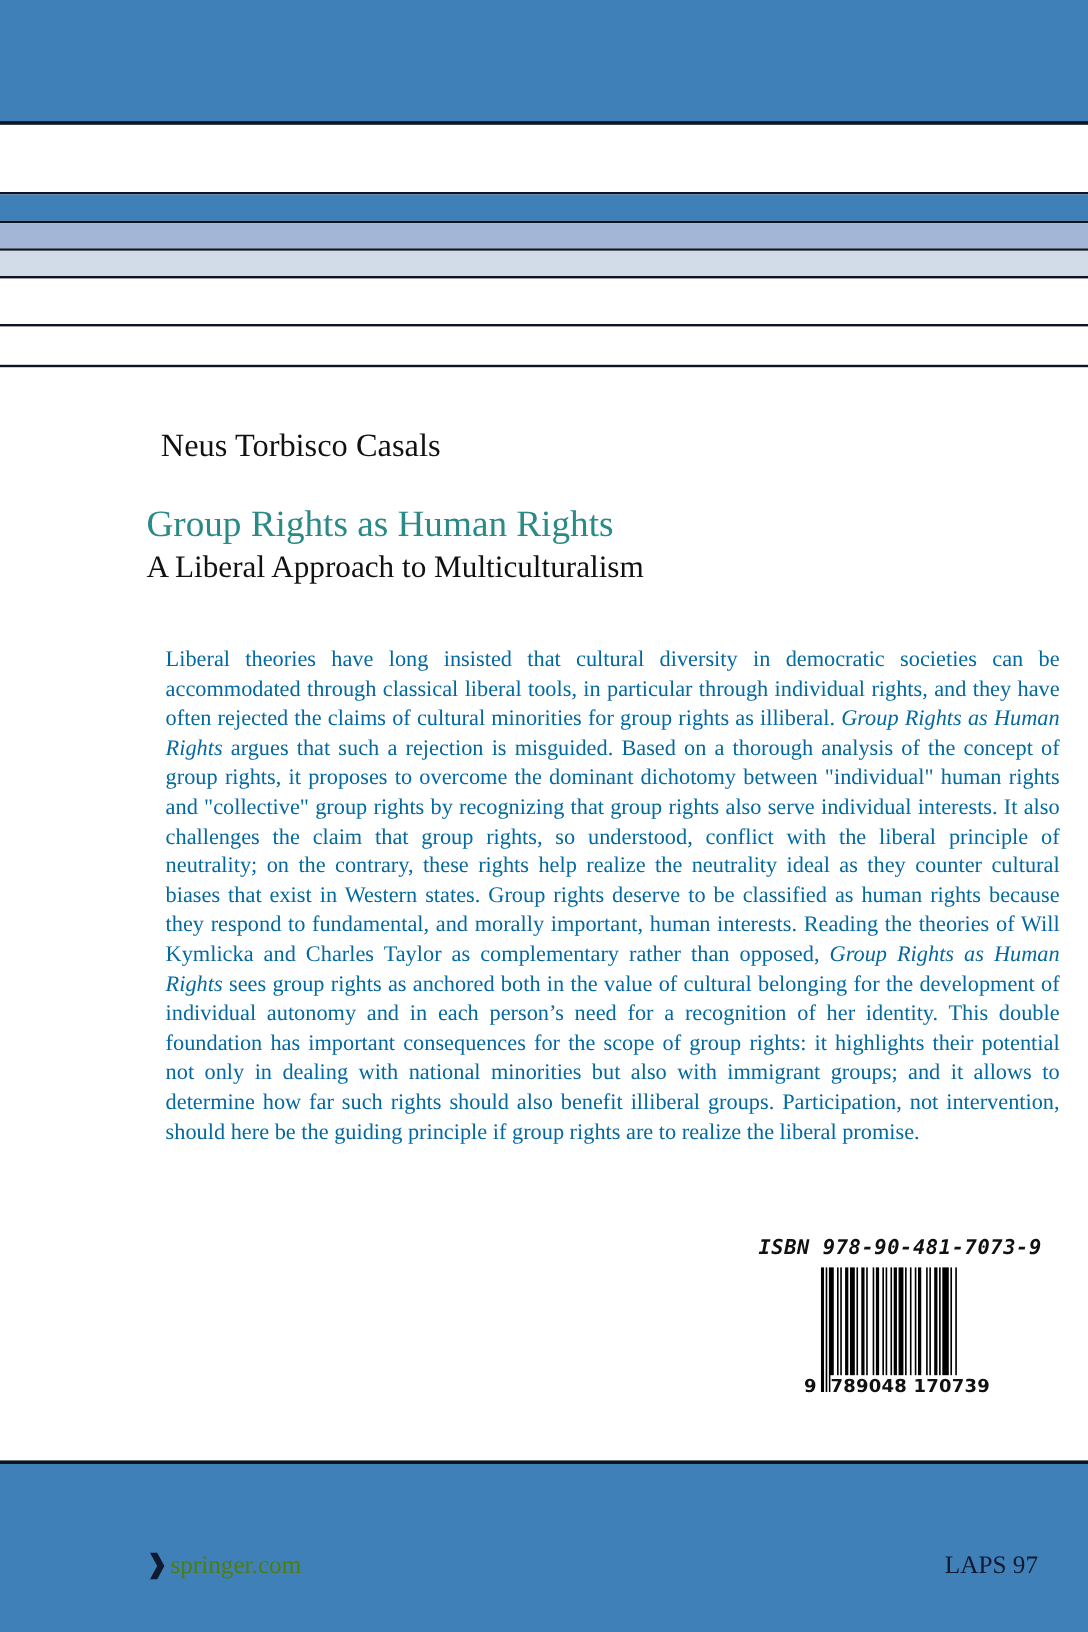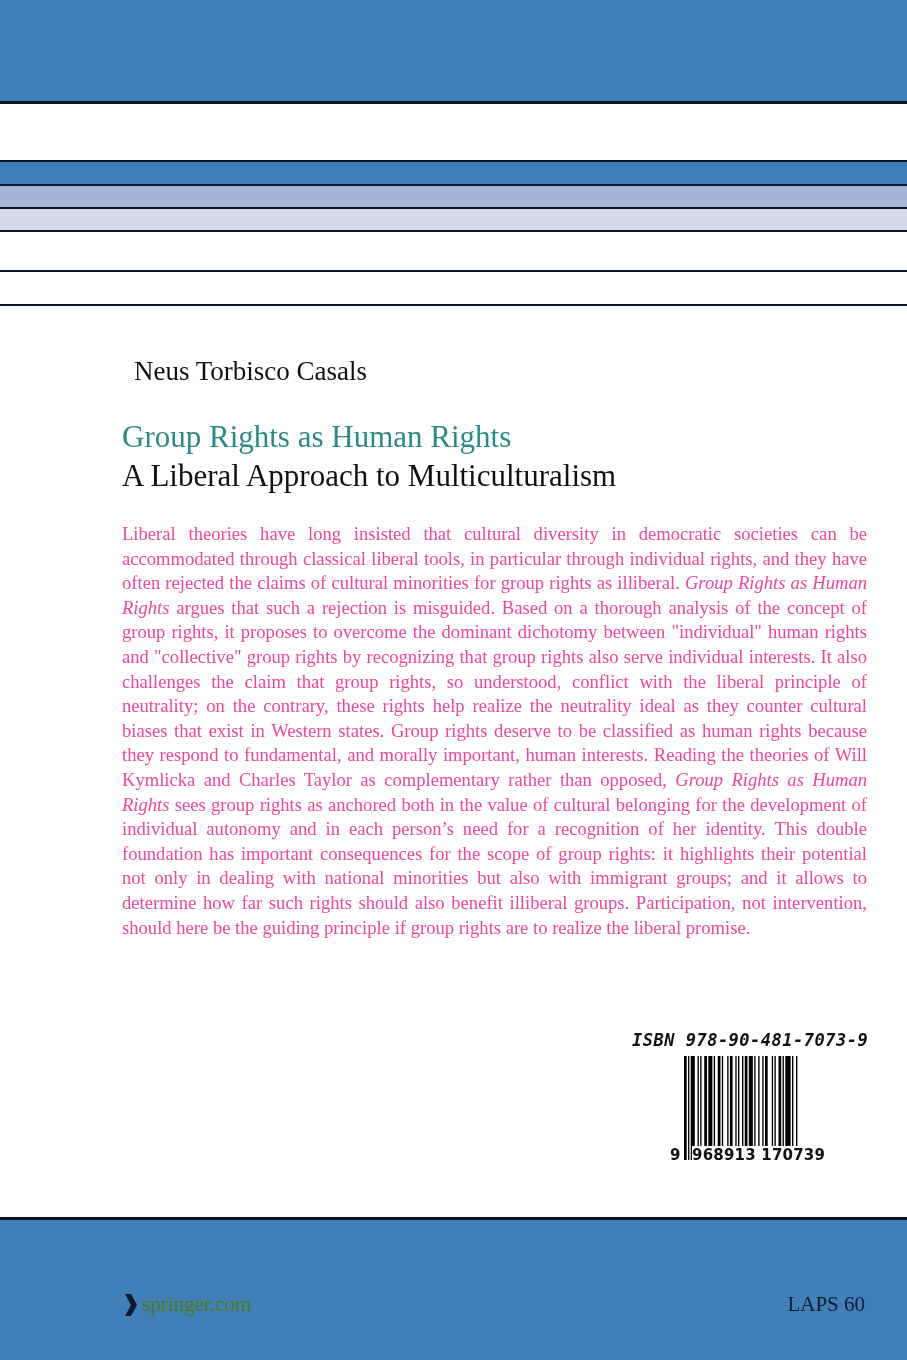--- a/index.html
+++ b/index.html
@@ -14,24 +14,24 @@
     #rule3 { top:184px; height:2px; }
     #stripe-mid { top:186px; height:21px; background:#a4b6d6; }
     #rule4 { top:207px; height:2px; }
     #stripe-light { top:209px; height:21px; background:#d2dce8; }
     #rule5 { top:230px; height:2px; }
     #rule6 { top:270px; height:2px; }
     #rule7 { top:304px; height:2px; }
 
     #author { position:absolute; left:134px; top:356px; font-size:27px; color:#111; }
     #title { position:absolute; left:122px; top:419px; font-size:31px; color:#2a8a86; }
-    #subtitle { position:absolute; left:122px; top:458px; font-size:31px; color:#111; }
+    #subtitle { position:absolute; left:122px; top:458px; font-size:26px; color:#111; }
 
     #blurb { position:absolute; left:122px; top:522px; width:745px; font-size:18.6px; line-height:24.6px;
-             text-align:justify; color:#ec4899; margin:0; }
+             text-align:justify; color:#0369a1; margin:16px; }
     #blurb i { font-style:italic; }
 
     #barcode-block { position:absolute; left:628px; top:1030px; width:240px; height:140px; }
     #isbn-text { position:absolute; left:4px; top:0; font-family:"DejaVu Sans Mono", monospace; font-size:17px;
                  font-weight:bold; letter-spacing:0.5px; color:#111; white-space:nowrap;font-style:italic; }
     #bars { position:absolute; left:56px; top:26px; width:150px; height:104px; }
     #barcode-first-digit { position:absolute; left:42px; top:116px; font-family:"DejaVu Sans", sans-serif;
                    font-weight:bold; font-size:15px; color:#111; }
     #barcode-digits { position:absolute; left:64px; top:116px; font-family:"DejaVu Sans", sans-serif;
                       font-weight:bold; font-size:15px; color:#111; letter-spacing:0.2px; background:#fff; white-space:nowrap; }
@@ -89,25 +89,25 @@
       <rect x="81.00000000000001" y="0" width="2.7" height="104" fill="#000"></rect>
       <rect x="87.75000000000001" y="0" width="1.35" height="104" fill="#000"></rect>
       <rect x="90.45" y="0" width="1.35" height="104" fill="#000"></rect>
       <rect x="94.5" y="0" width="2.7" height="104" fill="#000"></rect>
       <rect x="98.55" y="0" width="1.35" height="104" fill="#000"></rect>
       <rect x="101.24999999999999" y="0" width="5.4" height="104" fill="#000"></rect>
       <rect x="107.99999999999999" y="0" width="1.35" height="104" fill="#000"></rect>
       <rect x="112.04999999999998" y="0" width="1.35" height="104" fill="#000"></rect>
     </svg>
   <div id="barcode-first-digit">9</div>
-  <div id="barcode-digits">968913 170739</div>
+  <div id="barcode-digits">789048 170739</div>
 </div>
 
 <div class="rule" id="rule-bottom"></div>
 <div class="band" id="bottom-band"></div>
 
 <div id="springer">
   <svg id="springer-chevron" viewBox="0 0 14 24">
     <path d="M1 1 L7 1 L13 12 L7 23 L1 23 L7 12 Z" fill="#0f1a30"></path>
   </svg>
   <span>springer.com</span>
 </div>
-<div id="series">LAPS 60</div>
+<div id="series">LAPS 97</div>
 
 </body></html>

